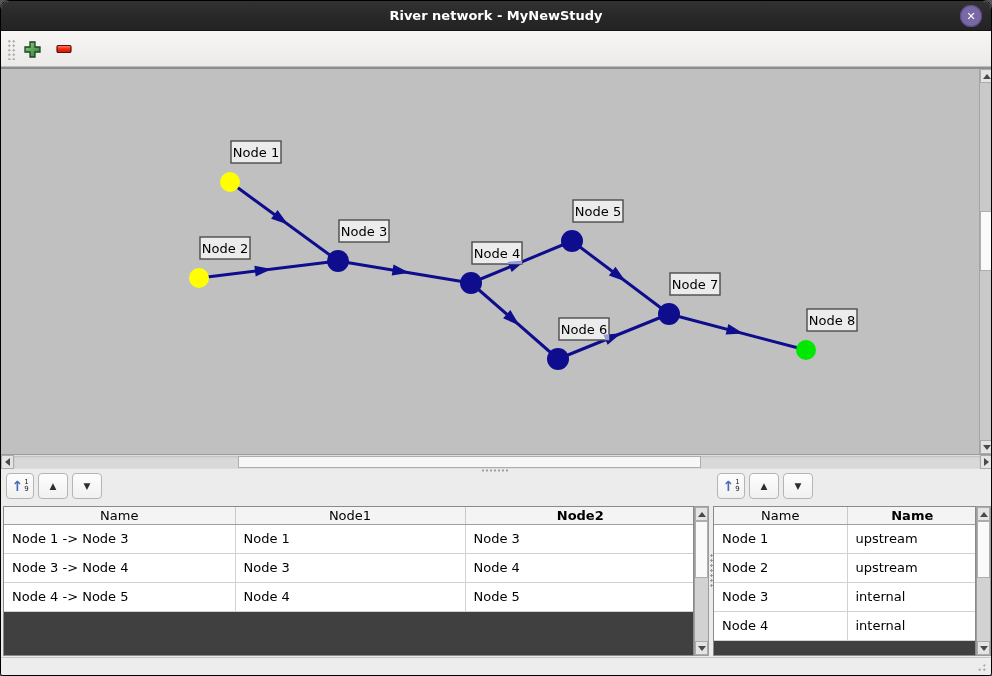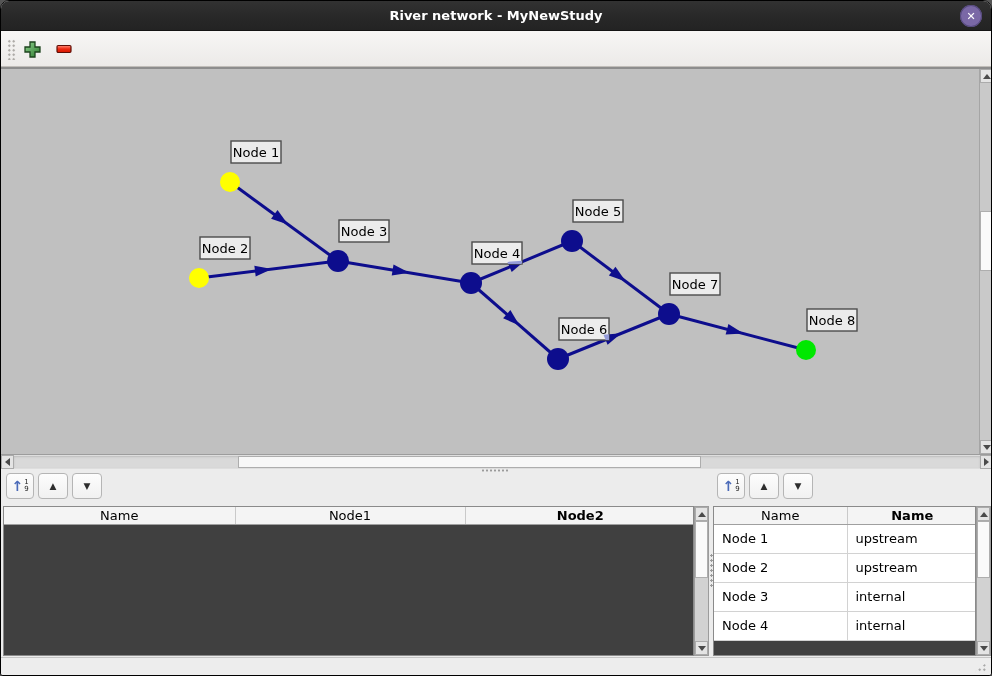--- a/index.html
+++ b/index.html
@@ -243,20 +243,35 @@
           <col>
         </colgroup>
       <thead>
           <tr>
             <th>Name</th>
             <th>Node1</th>
             <th>Node2</th>
           </tr>
         </thead>
       <tbody>
+          <tr>
+            <td>Node 1 -&gt; Node 3</td>
+            <td>Node 1</td>
+            <td>Node 3</td>
+          </tr>
+          <tr>
+            <td>Node 3 -&gt; Node 4</td>
+            <td>Node 3</td>
+            <td>Node 4</td>
+          </tr>
+          <tr>
+            <td>Node 4 -&gt; Node 5</td>
+            <td>Node 4</td>
+            <td>Node 5</td>
+          </tr>
         </tbody>
     </table>
   </div>
   <div class="vscroll table lt">
     <button class="sb-btn top">
         <span class="tri up"></span>
       </button>
     <div class="sb-thumb"></div>
     <button class="sb-btn bottom">
         <span class="tri down"></span>

